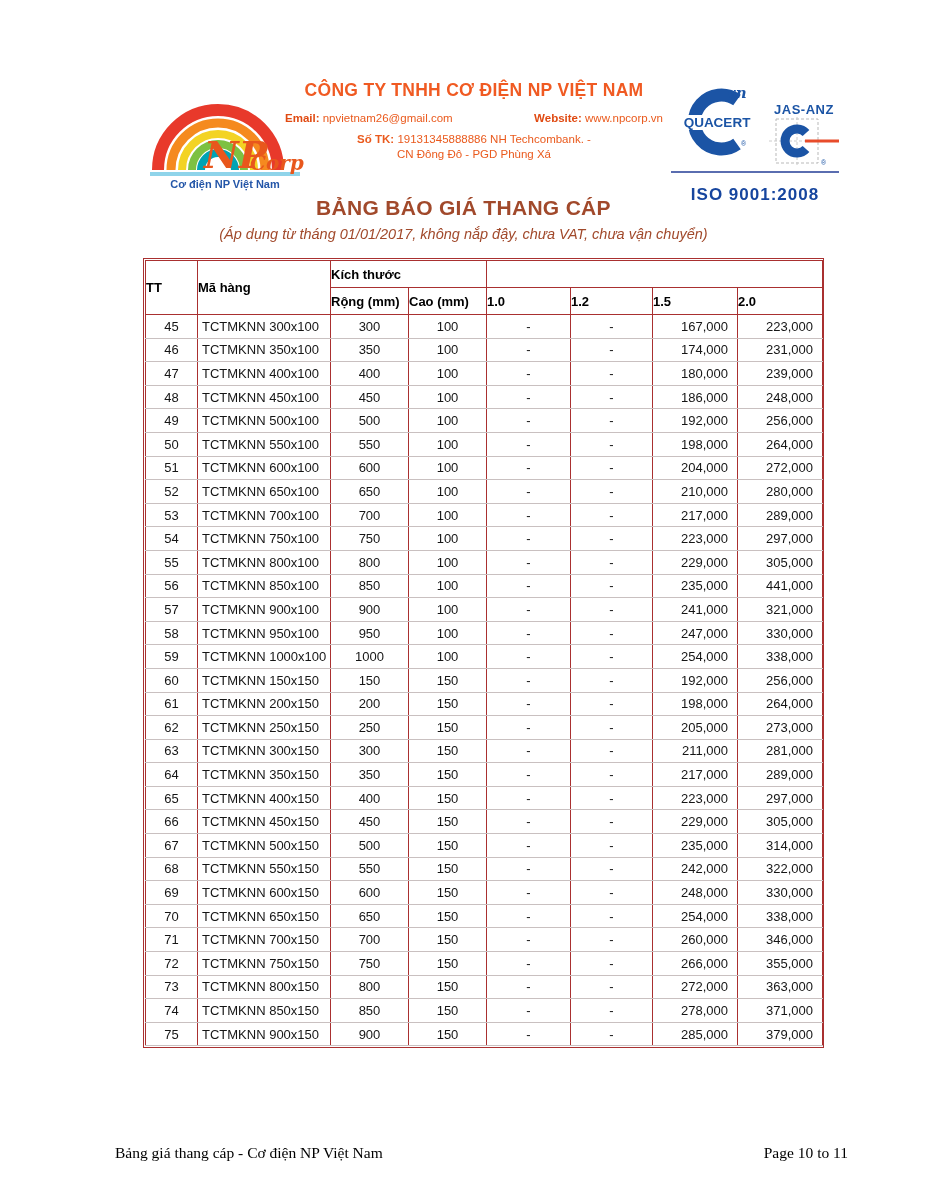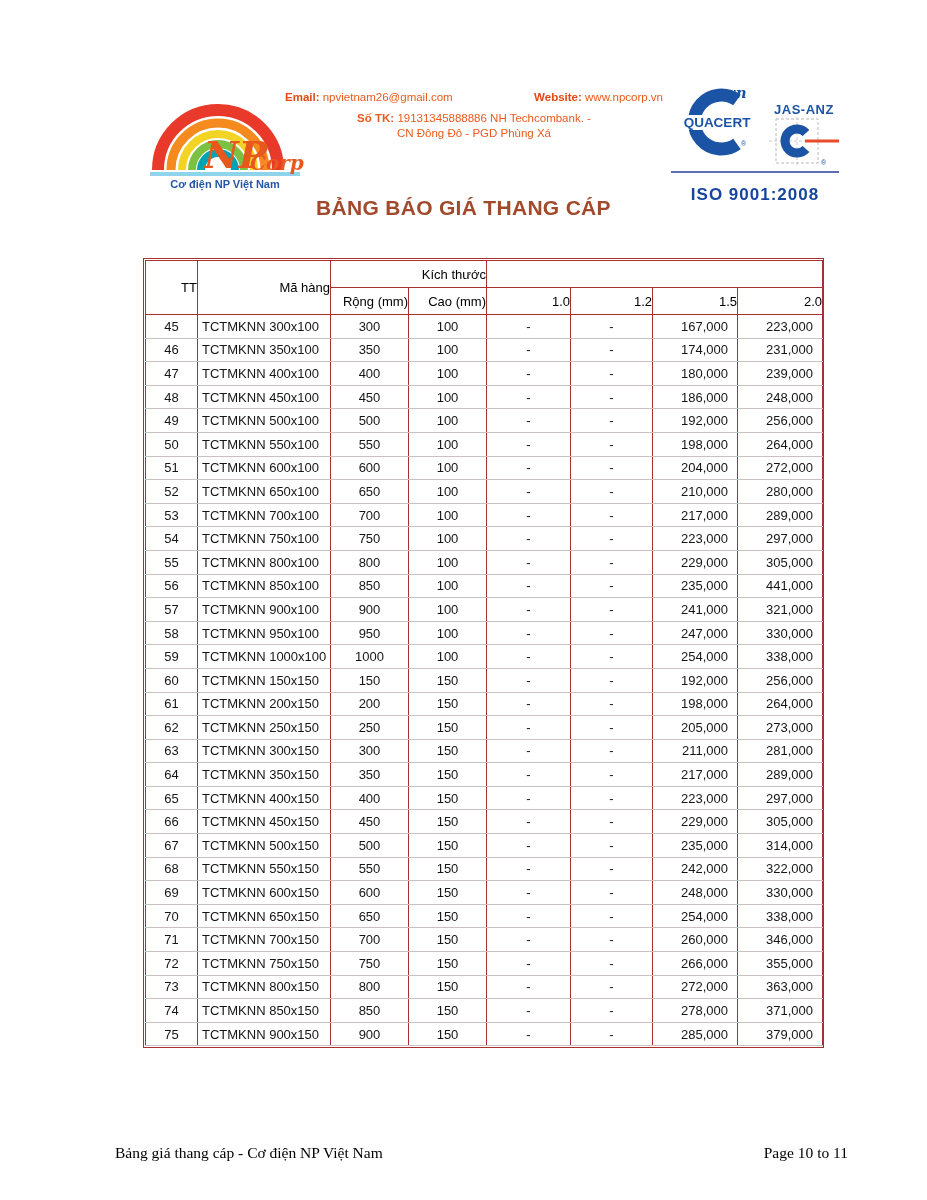--- a/index.html
+++ b/index.html
@@ -56,21 +56,21 @@
   .doc-title{font-size:21px;font-weight:bold;color:var(--title);letter-spacing:.3px;}
   .doc-subtitle{font-size:14.5px;font-style:italic;color:var(--title);margin-top:6px;}
 
   
   .table-wrap{
     position:absolute;top:258px;left:143px;width:681px;
     border:1px solid var(--red);padding:1px;background:#fff;
   }
   table{width:100%;border-collapse:collapse;table-layout:fixed;}
   th,td{border:1px solid var(--red);font-size:13px;overflow:hidden;white-space:nowrap;}
-  thead th{font-weight:normal;text-align:right;height:27px;color:#000;}
+  thead th{font-weight:bold;text-align:left;height:27px;color:#000;}
   tbody td{
     height:23.6px;text-align:center;font-weight:normal;
     border-top:1px solid var(--rowline);border-bottom:1px solid var(--rowline);
   }
   tbody tr:first-child td{border-top:1px solid var(--red);}
   tbody td.col-ma{text-align:left;padding-left:4px;}
   tbody td.col-t15,tbody td.col-t20{text-align:right;padding-right:9px;}
 
   
   .footer{
@@ -90,20 +90,21 @@
     <path d="M36 84 A36 36 0 0 1 108 84" stroke="#f3d324" stroke-width="8" fill="none"></path>
     <path d="M46 84 A26 26 0 0 1 98 84" stroke="#7dc142" stroke-width="8" fill="none"></path>
     <path d="M55 84 A17 17 0 0 1 89 84" stroke="#00a3b4" stroke-width="8" fill="none"></path>
     <line x1="4" y1="88" x2="154" y2="88" stroke="#8fd4ea" stroke-width="4"></line>
     <text x="58" y="82" font-family="DejaVu Serif, serif" font-size="38" font-style="italic" font-weight="bold" fill="#e8571c">NP</text>
     <text x="104" y="84" font-family="DejaVu Serif, serif" font-size="20" font-style="italic" font-weight="bold" fill="#e8571c">Corp</text>
     <text x="79" y="102" text-anchor="middle" font-family="Liberation Sans, sans-serif" font-size="11" font-weight="bold" fill="#2456a8">Cơ điện NP Việt Nam</text>
   </svg>
 
   <div class="contact">
+    <div class="company-name">CÔNG TY TNHH CƠ ĐIỆN NP VIỆT NAM</div>
 
 
     <div class="contact-line">
       <span><b>Email:</b>
         <span class="val2">npvietnam26@gmail.com</span></span>
       <span><b>Website:</b>
         <span class="val2">www.npcorp.vn</span></span>
     </div>
 
     <span class="contact-center">
@@ -133,20 +134,21 @@
           <text x="52" y="48" font-family="Liberation Sans, sans-serif" font-size="7" fill="#1b54a5">®</text>
         </svg>
       </div>
     </div>
     <div class="iso">ISO 9001:2008</div>
   </div>
 </div>
 
 <div class="title-block">
   <div class="doc-title">BẢNG BÁO GIÁ THANG CÁP</div>
+  <div class="doc-subtitle">(Áp dụng từ tháng 01/01/2017, không nắp đậy, chưa VAT, chưa vận chuyển)</div>
 </div>
 
 <div class="table-wrap">
   <table>
     <colgroup>
       <col style="width:52px">
         <col style="width:133px">
         <col style="width:78px">
         <col style="width:78px">
       <col style="width:84px">

